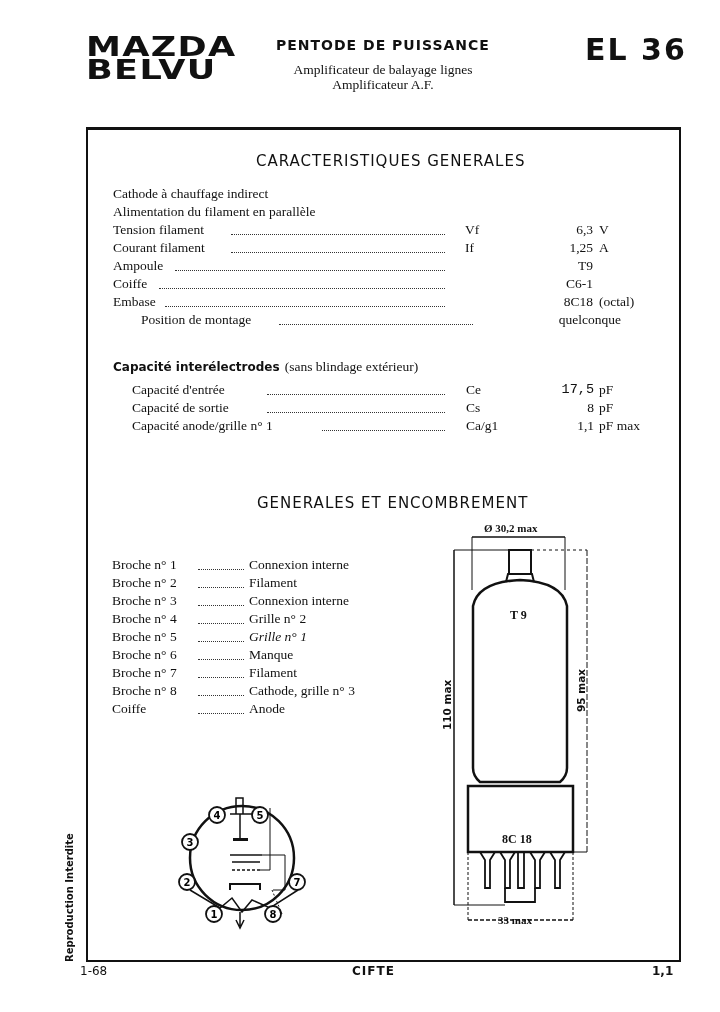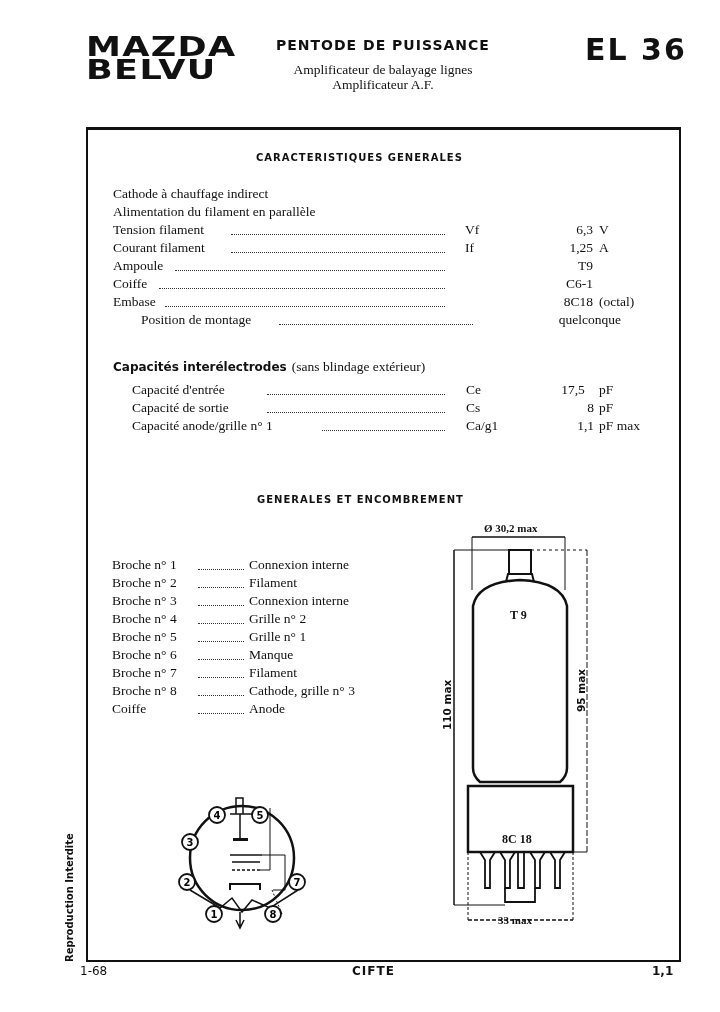--- a/index.html
+++ b/index.html
@@ -3,21 +3,21 @@
 <meta charset="utf-8">
 <style>
   html, body { margin:0; padding:0; background:#ffffff; }
   body { width:720px; height:1012px; position:relative; overflow:hidden; color:#111; font-family:"DejaVu Serif", serif; }
   .abs { position:absolute; }
   .brand { font-family:"DejaVu Sans", sans-serif; font-weight:bold; font-size:26px; line-height:23px; letter-spacing:1px; color:#111; transform:scaleX(1.35); transform-origin:left top; }
   .title { font-family:"DejaVu Sans", sans-serif; font-weight:bold; font-size:14px; letter-spacing:1px; }
   .sub { font-family:"Liberation Serif", serif; font-size:13.5px; line-height:15px; text-align:center; }
   .model { font-family:"DejaVu Sans", sans-serif; font-weight:bold; font-size:30px; letter-spacing:2px; }
   .frame { left:86px; top:127px; width:591px; height:830px; border:2px solid #111; border-top-width:3px; }
-  .sect { font-family:"DejaVu Sans", sans-serif; font-weight:bold; font-size:10px; letter-spacing:1px; }
+  .sect { font-family:"DejaVu Sans", sans-serif; font-weight:normal; font-size:15px; letter-spacing:1px; }
   .txt { font-family:"Liberation Serif", serif; font-size:13.5px; line-height:18px; white-space:nowrap; }
   .row { position:absolute; height:18px; }
   .dots { position:absolute; border-bottom:1.5px dotted #333; height:0; }
   .caph { font-family:"DejaVu Sans", sans-serif; font-size:12px; }
   .dim { font-family:Liberation Serif, serif; font-weight:bold; font-size:11px; }
   .foot { font-family:"DejaVu Sans", sans-serif; font-size:12px; }
   .vert { font-family:"DejaVu Sans", sans-serif; font-weight:bold; font-size:10.5px; transform:rotate(-90deg); transform-origin:left top; white-space:nowrap; }
 </style>
 </head>
 <body>
@@ -68,29 +68,29 @@
   <span class="abs txt" style="left:430px;width:50px;text-align:right;">8C18</span>
   <span class="abs txt" style="left:486px;">(octal)</span>
 </div>
 <div class="row" style="left:113px;top:311px;width:540px;margin-left:28px;">
   <span class="abs txt" style="left:0;">Position de montage</span>
   <span class="dots" style="left:138px;width:194px;top:13px;"></span>
   <span class="abs txt" style="left:396px;width:84px;text-align:right;">quelconque</span>
 </div>
 
 <div class="abs" style="left:113px;top:356px;white-space:nowrap;">
-  <span class="caph" style="font-weight:bold;">Capacités interélectrodes</span>
+  <span class="caph" style="font-weight:bold;">Capacité interélectrodes</span>
   <span class="txt">(sans blindage extérieur)</span>
 </div>
 
 <div class="row" style="left:132px;top:381px;width:520px;">
   <span class="abs txt" style="left:0;">Capacité d'entrée</span>
   <span class="dots" style="left:135px;width:178px;top:13px;"></span>
   <span class="abs txt" style="left:334px;">Ce</span>
-  <span class="abs txt" style="left:420px;width:42px;text-align:center;">17,5</span>
+  <span class="abs txt" style="left:420px;width:42px;text-align:right;font-family:Liberation Mono, monospace;">17,5</span>
   <span class="abs txt" style="left:467px;">pF</span>
 </div>
 <div class="row" style="left:132px;top:399px;width:520px;">
   <span class="abs txt" style="left:0;">Capacité de sortie</span>
   <span class="dots" style="left:135px;width:178px;top:13px;"></span>
   <span class="abs txt" style="left:334px;">Cs</span>
   <span class="abs txt" style="left:420px;width:42px;text-align:right;">8</span>
   <span class="abs txt" style="left:467px;">pF</span>
 </div>
 <div class="row" style="left:132px;top:417px;width:520px;">
@@ -119,21 +119,21 @@
   <span class="abs txt" style="left:137px;">Connexion interne</span>
 </div>
 <div class="row" style="left:112px;top:610px;width:300px;">
   <span class="abs txt" style="left:0;">Broche n° 4</span>
   <span class="dots" style="left:86px;width:46px;top:13px;"></span>
   <span class="abs txt" style="left:137px;">Grille n° 2</span>
 </div>
 <div class="row" style="left:112px;top:628px;width:300px;">
   <span class="abs txt" style="left:0;">Broche n° 5</span>
   <span class="dots" style="left:86px;width:46px;top:13px;"></span>
-  <span class="abs txt" style="left:137px;">Grille n° 1</span>
+  <span class="abs txt" style="left:137px;font-style:italic;">Grille n° 1</span>
 </div>
 <div class="row" style="left:112px;top:646px;width:300px;">
   <span class="abs txt" style="left:0;">Broche n° 6</span>
   <span class="dots" style="left:86px;width:46px;top:13px;"></span>
   <span class="abs txt" style="left:137px;">Manque</span>
 </div>
 <div class="row" style="left:112px;top:664px;width:300px;">
   <span class="abs txt" style="left:0;">Broche n° 7</span>
   <span class="dots" style="left:86px;width:46px;top:13px;"></span>
   <span class="abs txt" style="left:137px;">Filament</span>

